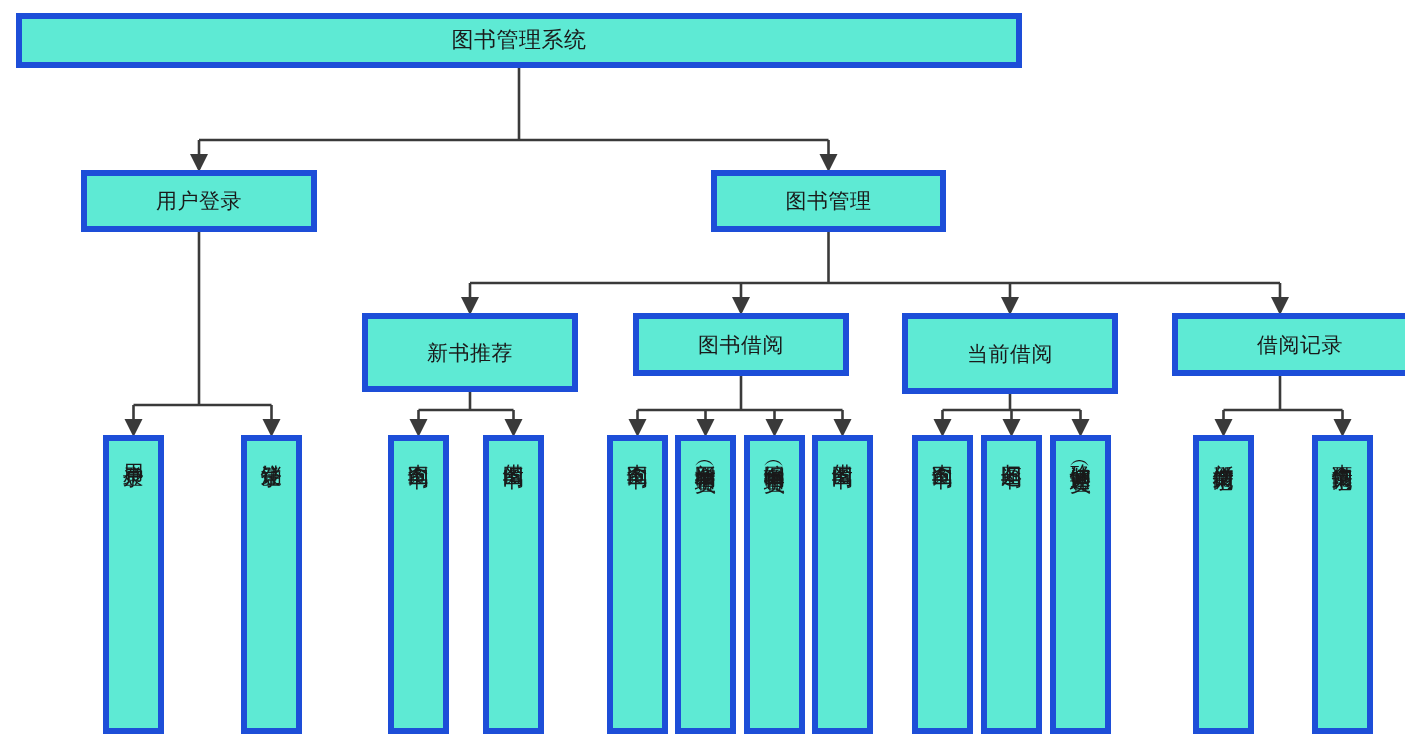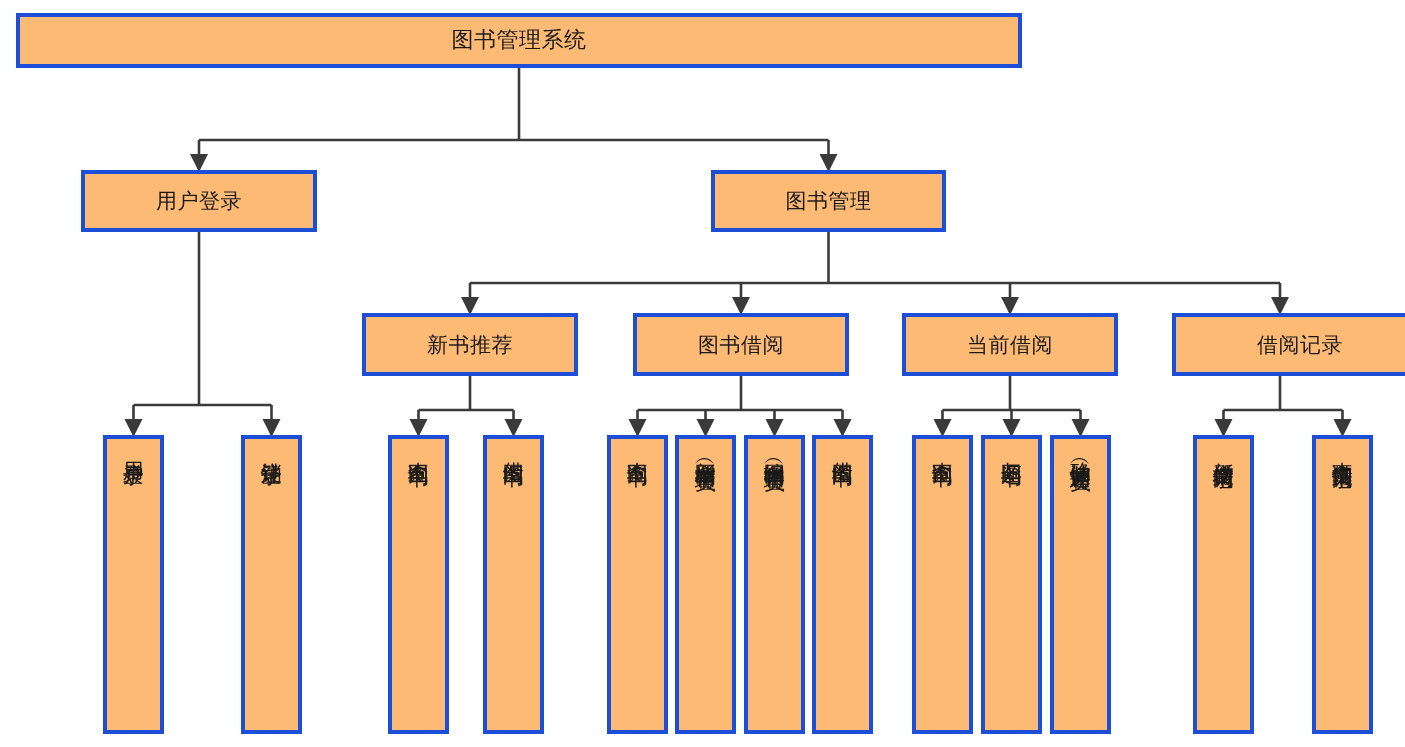--- a/index.html
+++ b/index.html
@@ -20,22 +20,22 @@
   svg#wires {
     position: absolute;
     left: 0;
     top: 0;
     width: 1405px;
     height: 747px;
   }
   .node {
     position: absolute;
     box-sizing: border-box;
-    border: 4px solid #1d4ed8;
-    background: #fdba74;
+    border: 6px solid #1d4ed8;
+    background: #5eead4;
     display: flex;
     align-items: center;
     justify-content: center;
     color: #1a1a1a;
   }
   .node .label {
     font-size: 21px;
     line-height: 1.12;
     letter-spacing: 0.5px;
     white-space: nowrap;
@@ -116,27 +116,27 @@
   <div id="node-layer">
       <div class="node root" style="left: 16px; top: 13px; width: 1006px; height: 55px;">
         <span class="label">图书管理系统</span>
       </div>
       <div class="node level2" style="left: 81px; top: 170px; width: 236px; height: 62px;">
         <span class="label">用户登录</span>
       </div>
       <div class="node level2" style="left: 711px; top: 170px; width: 235px; height: 62px;">
         <span class="label">图书管理</span>
       </div>
-      <div class="node level3" style="left: 362px; top: 313px; width: 216px; height: 63px; text-align: center;">
+      <div class="node level3" style="left: 362px; top: 313px; width: 216px; height: 79px; text-align: center;">
         <span class="label">新书推荐</span>
       </div>
       <div class="node level3" style="left: 633px; top: 313px; width: 216px; height: 63px; justify-content: center;">
         <span class="label">图书借阅</span>
       </div>
-      <div class="node level3" style="left: 902px; top: 313px; width: 216px; height: 63px;">
+      <div class="node level3" style="left: 902px; top: 313px; width: 216px; height: 81px;">
         <span class="label">当前借阅</span>
       </div>
       <div class="node level3" style="left: 1172px; top: 313px; width: 256px; height: 63px;">
         <span class="label">借阅记录</span>
       </div>
       <div class="node leaf" style="left: 103px; top: 435px; width: 61px; height: 299px;">
         <span class="label">用户登录</span>
       </div>
       <div class="node leaf" style="left: 241px; top: 435px; width: 61px; height: 299px;">
         <span class="label">注销登录</span>

